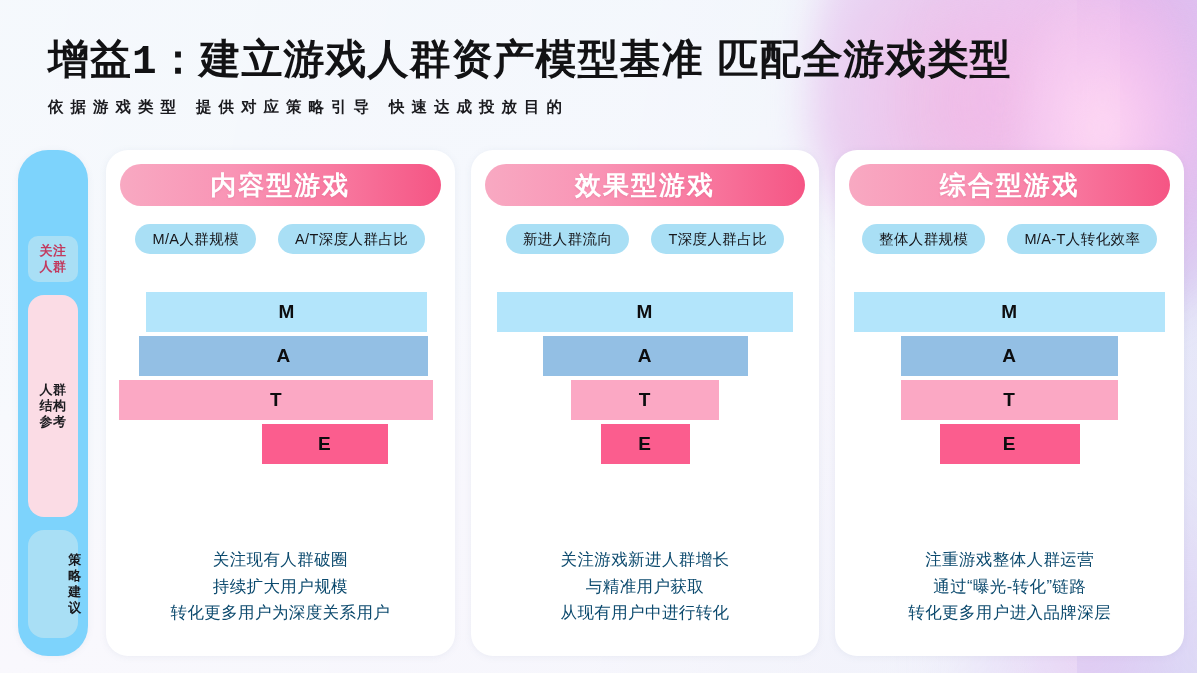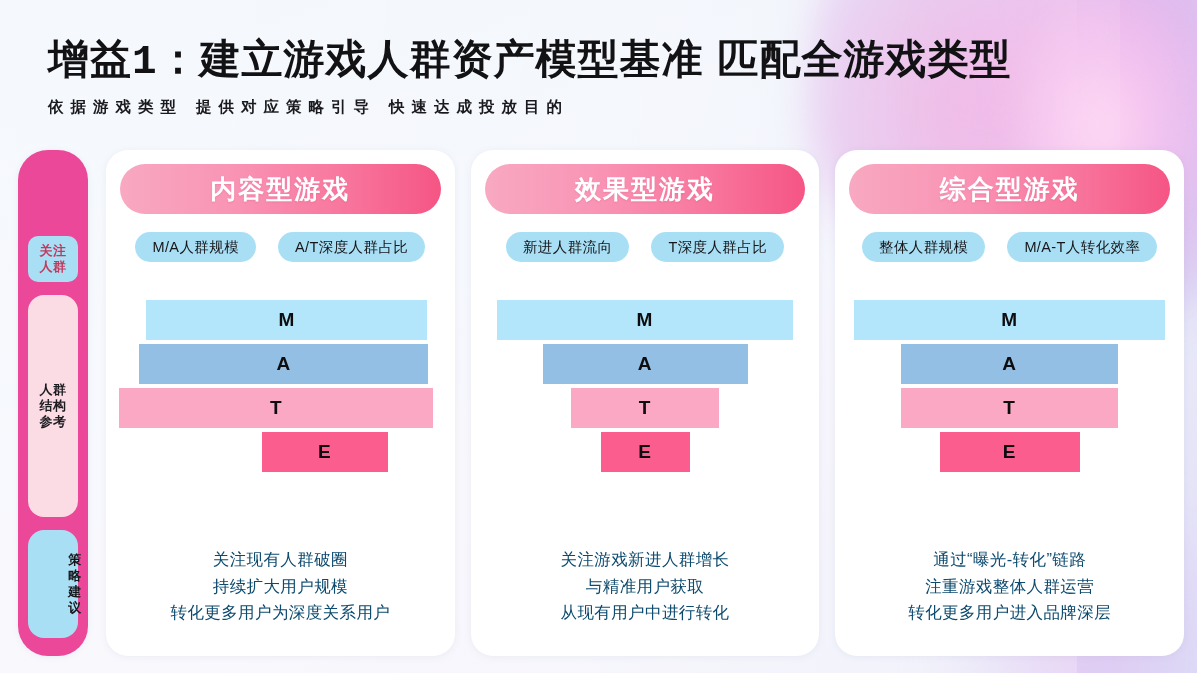--- a/index.html
+++ b/index.html
@@ -97,21 +97,21 @@
   
   .board{
     position:absolute; left:18px; top:150px;
     width:1166px; height:506px;
     display:flex; z-index:5;
   }
 
   
   .sidebar{
     width:70px; flex:0 0 70px;
-    background:#ec4899;
+    background:#7dd3fc;
     border-radius:30px;
     display:flex; flex-direction:column;
     align-items:center;
     padding:6px 0 8px 0;
     position:relative;
     box-shadow:0 1px 6px rgba(120,135,170,.10);
   }
   .side-tag{
     width:50px;
     border-radius:11px;
@@ -141,21 +141,21 @@
   .col{
     flex:1;
     background:#ffffff;
     border-radius:22px;
     padding:14px 14px 0 14px;
     display:flex; flex-direction:column;
     box-shadow:0 1px 7px rgba(120,135,170,.10);
   }
 
   .col-header{
-    height:50px;
+    height:42px;
     border-radius:25px;
     display:flex; align-items:center; justify-content:center;
     color:#ffffff;
     font-size:26px; font-weight:bold;
     letter-spacing:2px;
     background:linear-gradient(90deg,#f8a9c2 0%,#f994b5 35%,#f8789f 68%,#f55584 100%);
     text-shadow:0 1px 2px rgba(190,60,105,.18);
     text-align:right;
   }
 
@@ -272,20 +272,20 @@
         <div class="pill">整体人群规模</div>
         <div class="pill">M/A-T人转化效率</div>
       </div>
       <div class="funnel">
         <div class="fbar m" style="width:311px;">M</div>
         <div class="fbar a" style="width:217px;">A</div>
         <div class="fbar t" style="width:217px;">T</div>
         <div class="fbar e" style="width:140px;">E</div>
       </div>
       <div class="notes">
+        <div>注重游戏整体人群运营</div>
         <div>通过“曝光-转化”链路</div>
-        <div>注重游戏整体人群运营</div>
         <div>转化更多用户进入品牌深层</div>
       </div>
     </div>
 
   </div>
 </div>
 
 </body></html>

